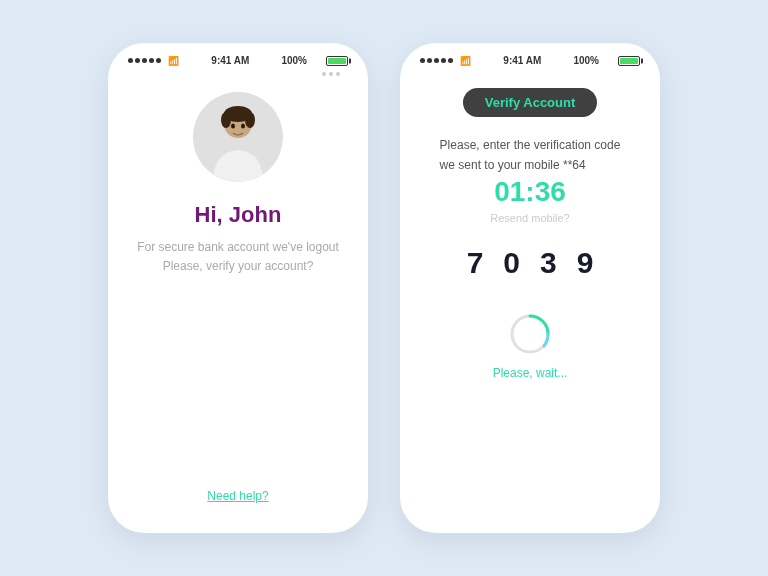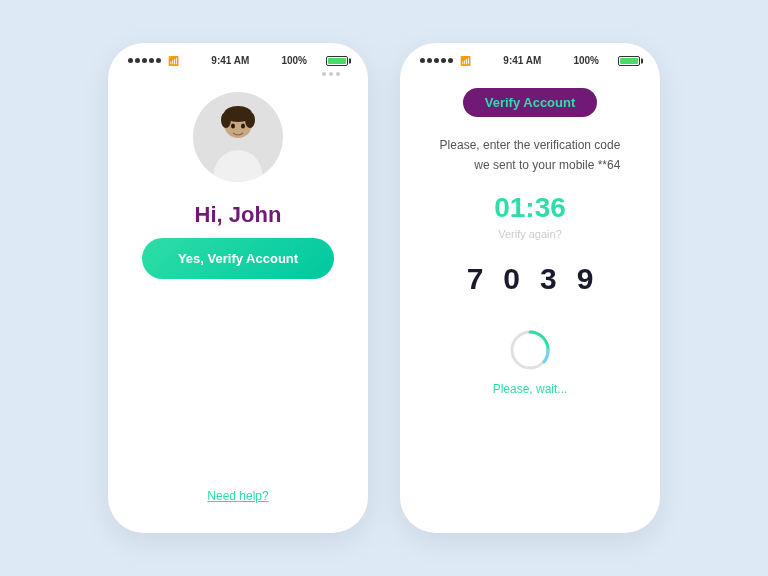--- a/index.html
+++ b/index.html
@@ -183,34 +183,33 @@
       text-decoration: underline;
       margin-bottom: 30px;
       cursor: pointer;
       margin-top: 28px;
     }
 
     
     .verify-header {
       margin-top: 16px;
       margin-bottom: 18px;
-      background: #701a75;
+      background: #404040;
       color: #2edda7;
       border-radius: 20px;
       padding: 7px 22px;
       font-size: 13px;
       font-weight: 600;
     }
 
     .verify-desc {
       font-size: 12px;
       color: #555;
-      text-align: right;
+      text-align: left;
       line-height: 1.7;
-      margin-bottom: 16px;
     }
 
     .timer {
       font-size: 28px;
       font-weight: 700;
       color: #2edda7;
       margin-bottom: 4px;
     }
 
     .resend {
@@ -289,22 +288,25 @@
 
           <path d="M20,90 Q20,60 45,58 Q70,60 70,90 Z" fill="#f0f0f0"></path>
 
           <ellipse cx="40" cy="34" rx="2" ry="2.5" fill="#2a1a08"></ellipse>
           <ellipse cx="50" cy="34" rx="2" ry="2.5" fill="#2a1a08"></ellipse>
           <path d="M40,41 Q45,45 50,41" stroke="#8b6040" stroke-width="1.2" fill="none"></path>
         </svg>
       </div>
 
       <div class="greeting-name">Hi, John</div>
-
-      <button class="verify-btn">Yes, Verify Account</button>
+      <div class="greeting-sub">
+        <span>For secure bank account we've logout
+Please, verify your account?</span>
+      </div>
+
 
       <div class="spacer"></div>
 
       <a class="help-link">Need help?</a>
     </div>
   </div>
 
   <div class="phone">
 
     <div class="status-bar">
@@ -327,21 +329,21 @@
       </div>
     </div>
 
     <div class="phone-content">
       <div class="verify-header">Verify Account</div>
       <div class="verify-desc">
         Please, enter the verification code<br>we sent to your mobile **64
       </div>
 
       <div class="timer">01:36</div>
-      <div class="resend">Verify again?</div>
+      <div class="resend">Resend mobile?</div>
 
       <div class="code-digits">
         <span class="code-digit">7</span>
         <span class="code-digit">0</span>
         <span class="code-digit">3</span>
         <span class="code-digit">9</span>
       </div>
 
       <div class="spinner-container">
         <svg width="44" height="44" viewBox="0 0 44 44">

